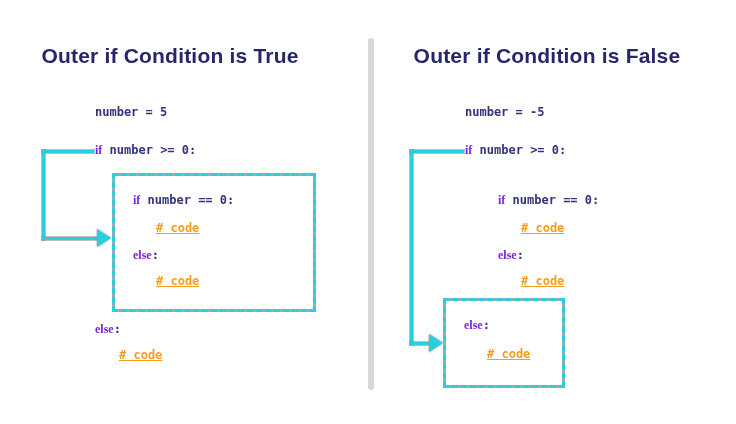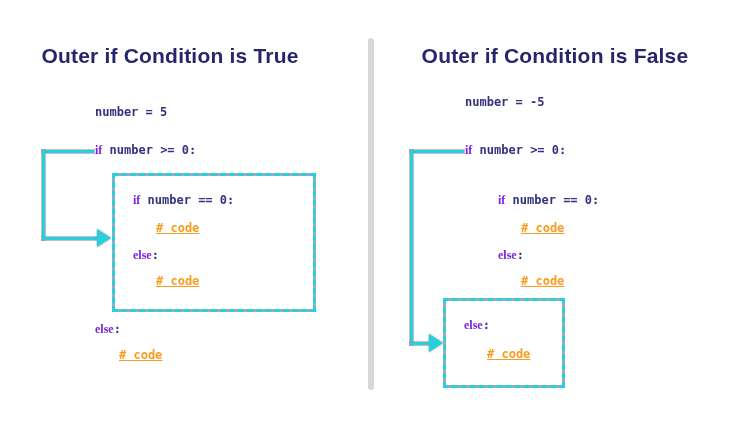--- a/index.html
+++ b/index.html
@@ -15,21 +15,21 @@
   .divider{
     position:absolute; left:368px; top:38px; width:6px; height:352px;
     background:var(--divider); border-radius:3px;
   }
   .panel-title{
     position:absolute; margin:0; top:44px; font-family:"Liberation Sans", sans-serif;
     font-size:21px; font-weight:700; color:var(--title); text-align:center;
     letter-spacing:.2px; white-space:nowrap;
   }
   .panel-title.left{ left:0; width:340px; }
-  .panel-title.right{ left:360px; width:310px;padding-left:40px; }
+  .panel-title.right{ left:352px; width:310px;padding-left:40px; }
   .code-line{
     position:absolute; font-size:12px; font-weight:700; color:var(--code);
     white-space:pre; line-height:20px;
   }
   .kw{ color:var(--keyword);font-family:Liberation Serif, serif; }
   .comment{ color:var(--comment);text-decoration:underline; }
   .hl-box{
     position:absolute; border:3px solid var(--accent-outline); background:transparent;
   }
   .hl-box::after{
@@ -76,21 +76,21 @@
 
     <div class="flow-seg" style="left:42px; top:150px; width:52px; height:3px;"></div>
     <div class="flow-seg" style="left:42px; top:150px; width:3px; height:90px;"></div>
     <div class="flow-seg" style="left:42px; top:237px; width:56px; height:3px;"></div>
     <div class="flow-head" style="left:97px; top:229px;"></div>
   </section>
 
   <section>
     <h2 class="panel-title right">Outer if Condition is False</h2>
 
-    <div class="code-line" style="left:465px; top:92px;text-align:center;">number = -5</div>
+    <div class="code-line" style="left:465px; top:102px;text-align:center;">number = -5</div>
 
     <div class="code-line" style="left:465px; top:140px;"><span class="kw">if</span><span> number &gt;= 0:</span></div>
 
     <div class="code-line" style="left:498px; top:190px;"><span class="kw">if</span><span> number == 0:</span></div>
 
     <div class="code-line comment" style="left:521px; top:218px;"># code</div>
 
     <div class="code-line" style="left:498px; top:245px;"><span class="kw">else</span><span>:</span></div>
 
     <div class="code-line comment" style="left:521px; top:271px;"># code</div>

